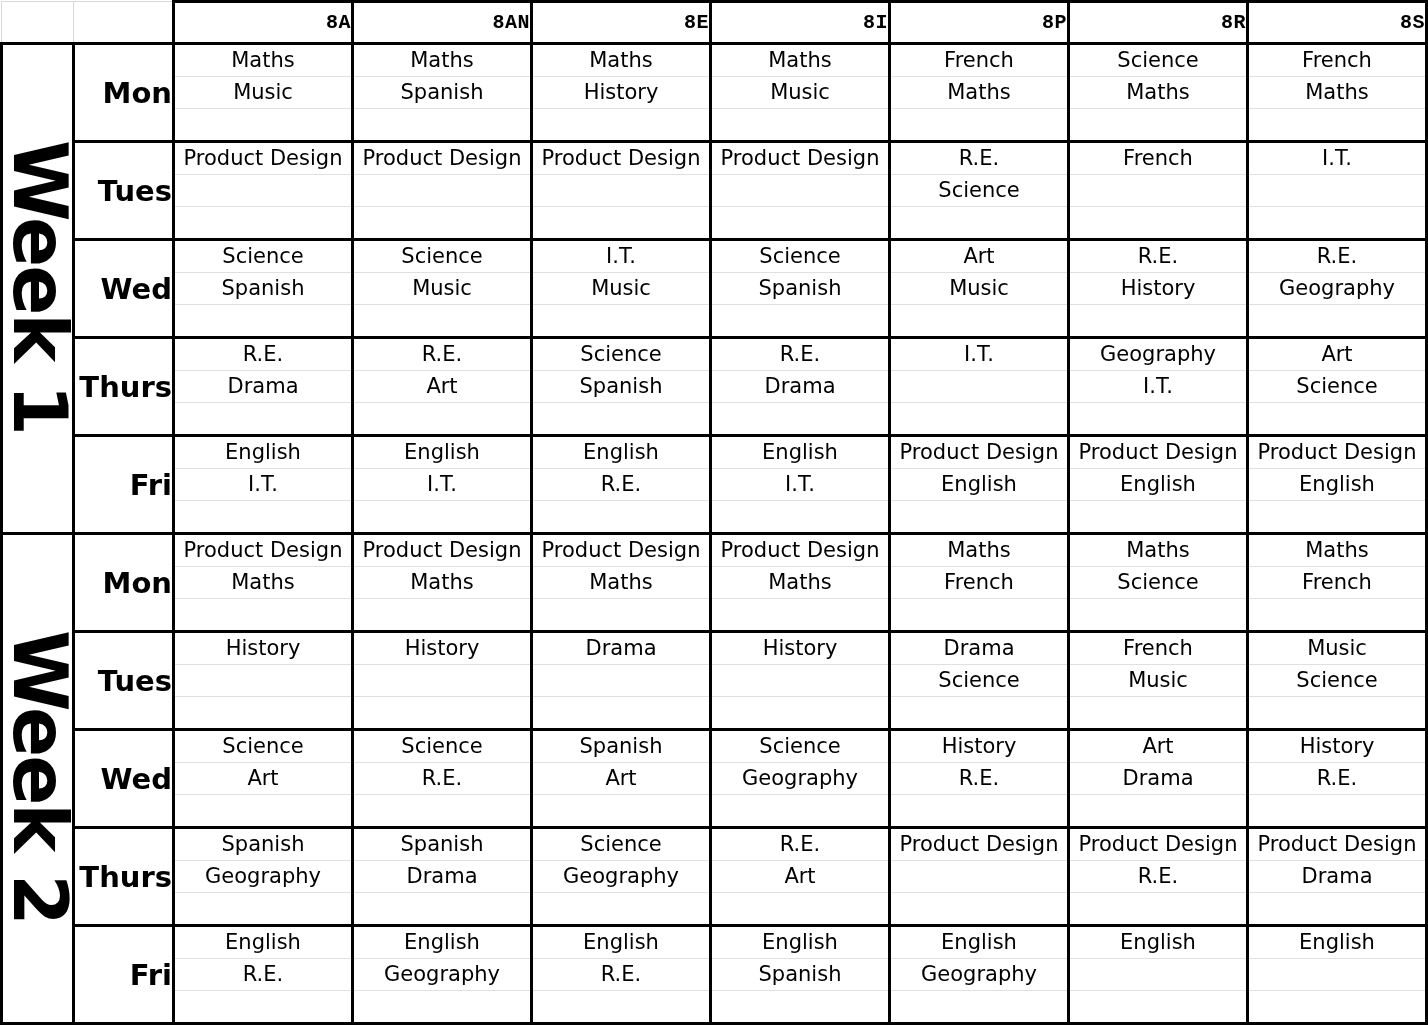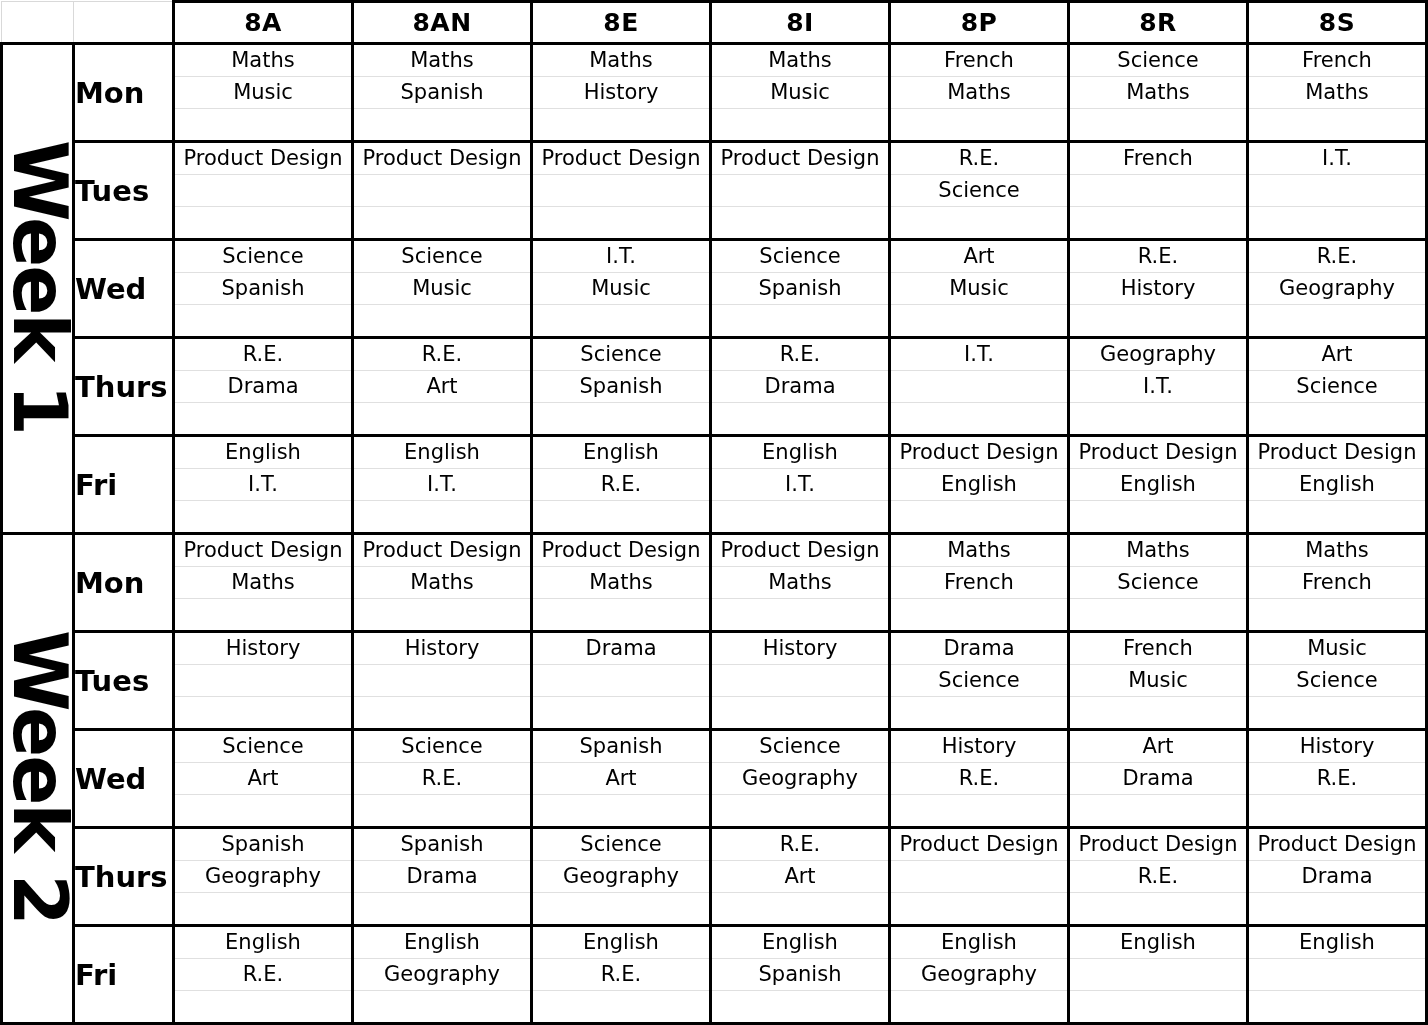--- a/index.html
+++ b/index.html
@@ -40,45 +40,46 @@
   th.class-header,
   td.week-cell,
   td.day-cell,
   td.subject-cell {
     border: 3px solid #000000;
     background: #ffffff;
     padding: 0;
   }
 
   th.class-header {
-    font-size: 25px;
+    font-size: 20px;
     font-weight: bold;
-    text-align: center;
+    text-align: right;
     vertical-align: middle;
     letter-spacing: 0.5px;
+    font-family: Liberation Mono, monospace;
   }
 
   td.week-cell {
     text-align: center;
     vertical-align: middle;
   }
   .week-label {
     display: inline-block;
     writing-mode: vertical-rl;
     font-size: 74px;
     font-weight: bold;
     line-height: 1;
     white-space: nowrap;
     letter-spacing: -2px;
   }
 
   td.day-cell {
     font-size: 29px;
     font-weight: bold;
-    text-align: left;
+    text-align: right;
     vertical-align: middle;
   }
 
   td.subject-cell { vertical-align: top; }
   .cell-inner {
     display: flex;
     flex-direction: column;
     height: 100%;
     width: 100%;
   }

